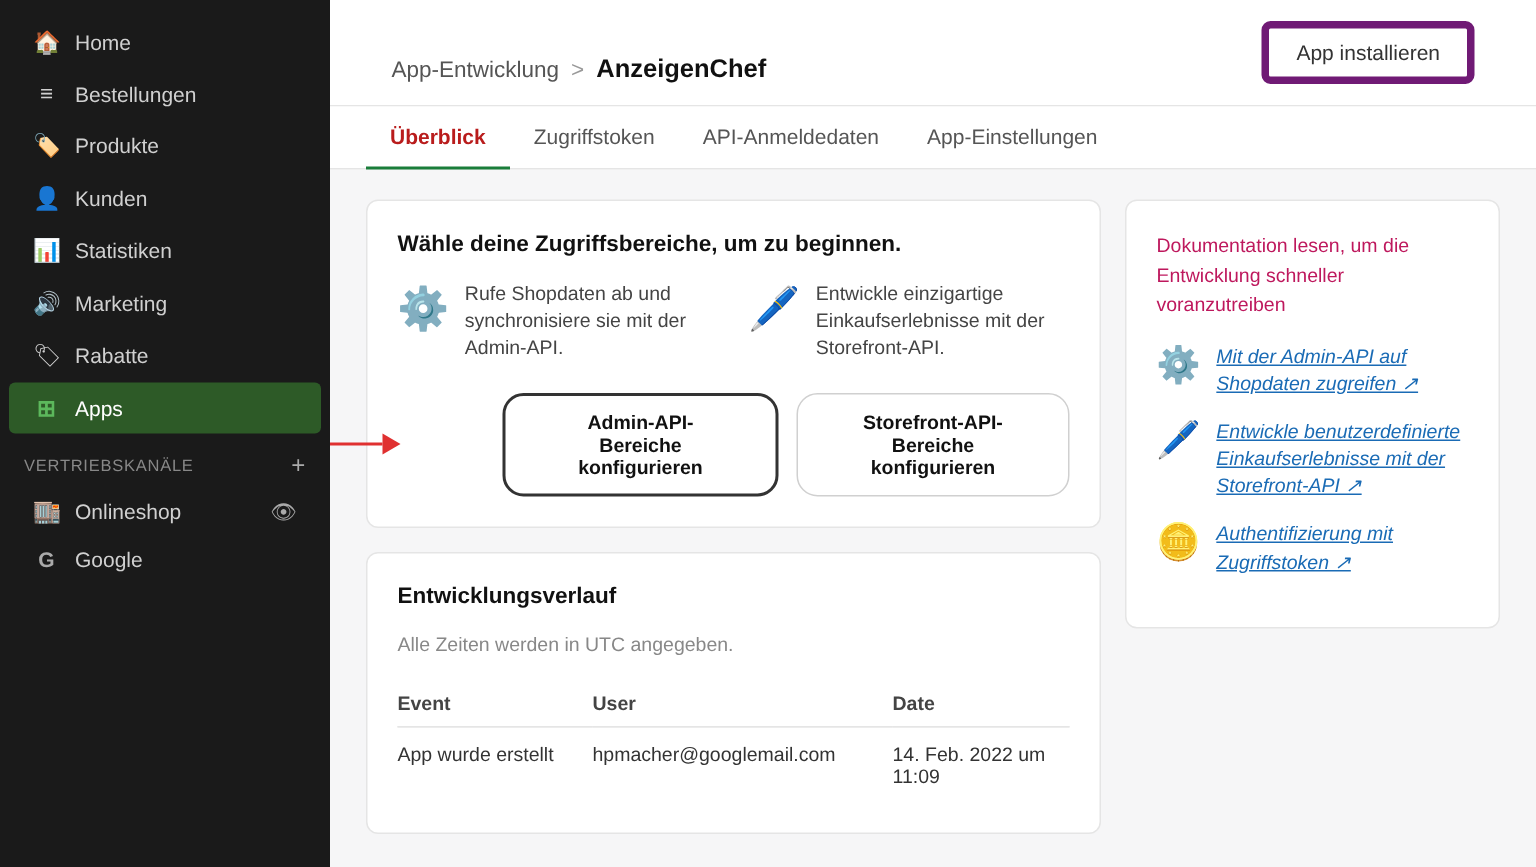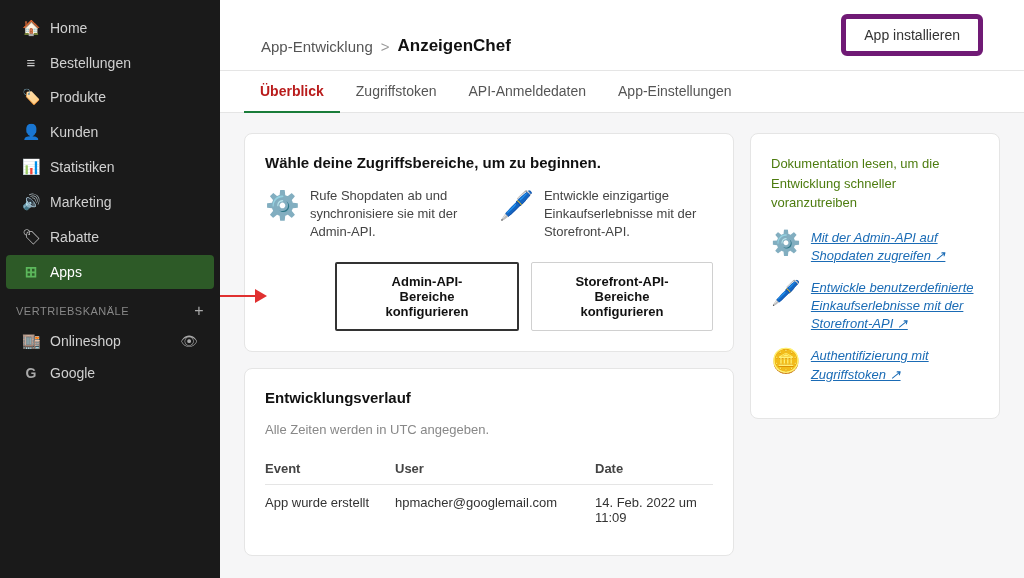--- a/index.html
+++ b/index.html
@@ -139,21 +139,21 @@
     .access-text { font-size: 13px; color: #444; line-height: 1.4; }
 
     
     .action-buttons { display: flex; gap: 12px; position: relative; }
     .action-btn {
       flex: 1;
       border: 1px solid #d0d0d0;
       background: #fff;
       color: #111;
       padding: 10px 28px;
-      border-radius: 2px;
+      border-radius: 14px;
       cursor: pointer;
       font-size: 13px;
       font-weight: 600;
       text-align: center;
     }
     .action-btn.highlighted { border: 2px solid #333; }
 
     
     .arrow-container {
       position: absolute;
@@ -198,21 +198,21 @@
     }
     .log-table td:first-child { width: 130px; }
     .log-table td:nth-child(2) { width: 200px; }
 
     
     .right-col {
       width: 250px;
       min-width: 250px;
     }
     .doc-card { background: #fff; border-radius: 8px; border: 1px solid #e5e5e5; padding: 20px; }
-    .doc-intro { font-size: 13px; color: #4d7c0f; line-height: 1.5; margin-bottom: 16px; }
+    .doc-intro { font-size: 13px; color: #be185d; line-height: 1.5; margin-bottom: 16px; }
     .doc-link-item { display: flex; gap: 10px; align-items: flex-start; margin-bottom: 14px; }
     .doc-link-icon { font-size: 24px; flex-shrink: 0; }
     .doc-link { color: #1a6bb5; font-size: 13px; text-decoration: underline; cursor: pointer; line-height: 1.4; font-style: italic; }
   </style>
 </head>
 <body>
 
 <nav class="sidebar">
   <div style="padding: 10px 0;">
 

